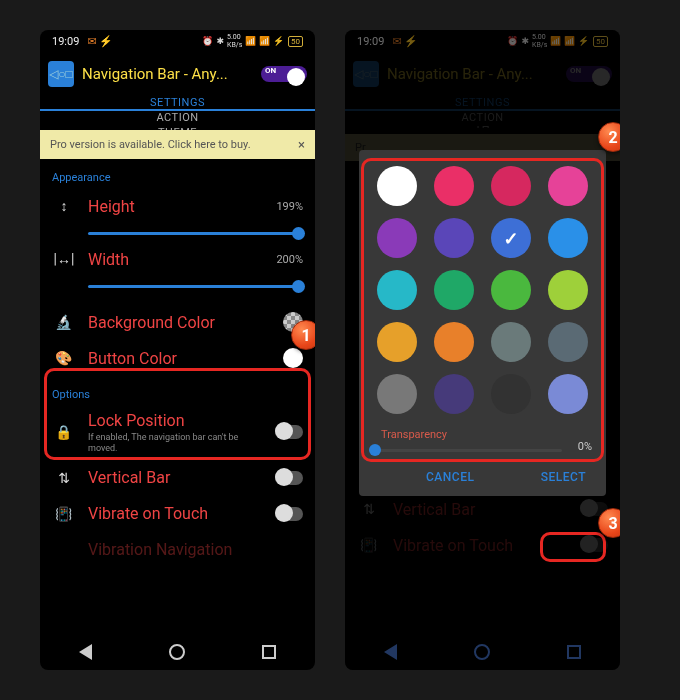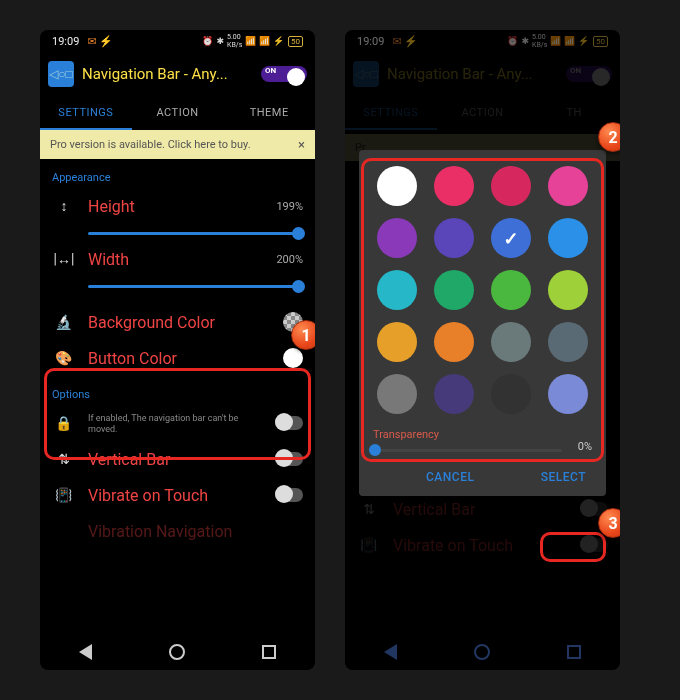--- a/index.html
+++ b/index.html
@@ -60,20 +60,21 @@
     padding-left:4px;
     font-size:8px; color:#fff; font-weight:bold;
   }
   .toggle::after {
     content:''; position:absolute; right:2px; top:2px;
     width:18px; height:18px; border-radius:50%; background:#fff;
   }
   .tabs {
     display: flex;
     height: 34px;
+    flex-direction: column;
   }
   .tab {
     flex:1; display:flex; align-items:center; justify-content:center;
     font-size:11px; color:#aaa; letter-spacing:0.5px;
     border-bottom: 2px solid transparent;
   }
   .tab.active { color:#2a80d8; border-bottom-color:#2a80d8; }
   .pro-banner {
     background:#f0eaa8; color:#555;
     padding:7px 10px; font-size:11px;
@@ -142,21 +143,21 @@
   .swatch-grid {
     display:grid; grid-template-columns:repeat(4,1fr);
     gap:12px 14px; padding:2px 2px 10px;
     justify-items:center;
   }
   .csw { width:40px; height:40px; border-radius:50%; position:relative;}
   .csw.sel::after {
     content:'✓'; position:absolute; inset:0; display:flex;
     align-items:center; justify-content:center; color:#fff; font-size:18px; font-weight:bold;
   }
-  .tline { color:#d85a4b; font-size:11px; margin-top:4px; position:relative;}
+  .tline { color:#d85a4b; font-size:11px; margin-top:4px; position:relative;margin-left:8px;}
   .tslider { height:3px; background:#444; border-radius:2px; margin:8px 30px 0 0; position:relative;}
   .tslider::before{content:''; position:absolute; left:0; top:0; width:4px; height:3px; background:#2a80d8;}
   .tslider::after { content:''; position:absolute; left:-4px; top:-5px; width:12px; height:12px; border-radius:50%; background:#2a80d8;}
   .tval { position:absolute; right:0; top:12px; font-size:11px; color:#ccc;}
   .dialog-actions {
     display:flex; justify-content:space-between; margin-top:14px; padding:4px 6px 2px;
   }
   .dbtn { color:#2a80d8; font-size:12px; font-weight:500; letter-spacing:0.5px;margin-left:47px;}
   
   .tri { width:0; height:0; border-top:8px solid transparent; border-bottom:8px solid transparent; border-right:13px solid #ccc;}
@@ -245,20 +246,21 @@
           <div class="main">Button Color</div>
         </div>
       <div class="swatch" style="background:#fff"></div>
     </div>
 
     <div class="section-title">Options</div>
 
     <div class="row">
       <div class="icon">🔒</div>
       <div class="label">
+        <div class="main">Lock Position</div>
         <div class="sub">If enabled, The navigation bar can't be moved.</div>
       </div>
       <div class="toggle-sm"></div>
     </div>
 
     <div class="row">
       <div class="icon">⇅</div>
       <div class="label">
           <div class="main">Vertical Bar</div>
         </div>

